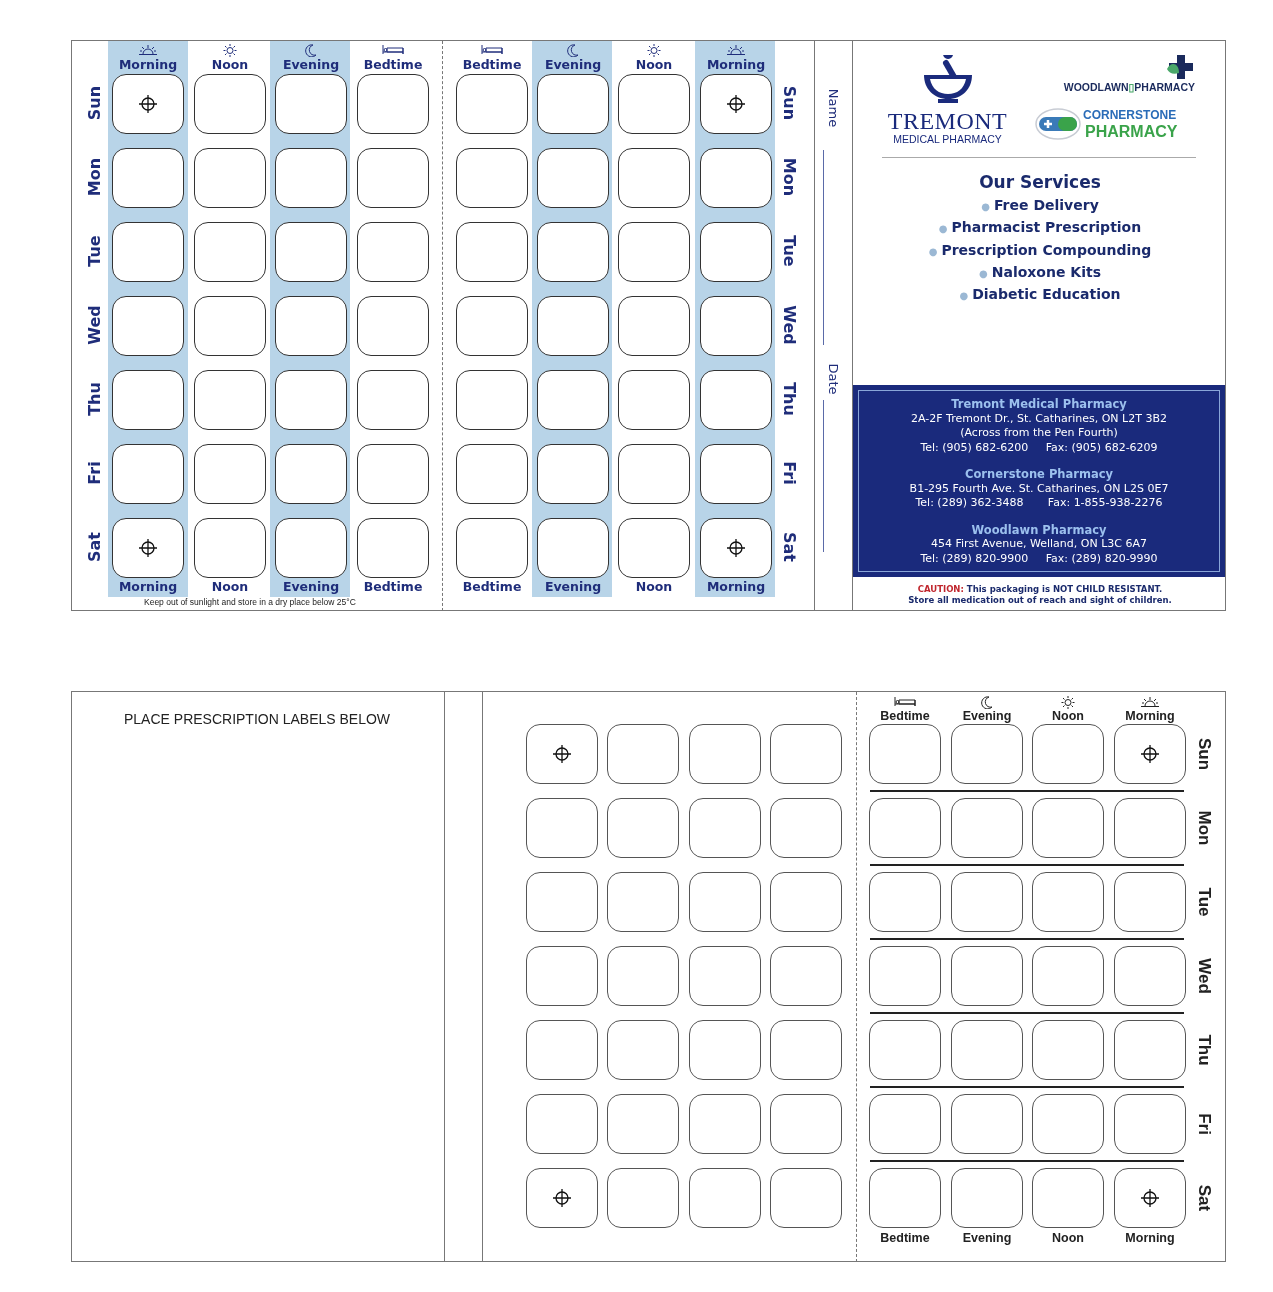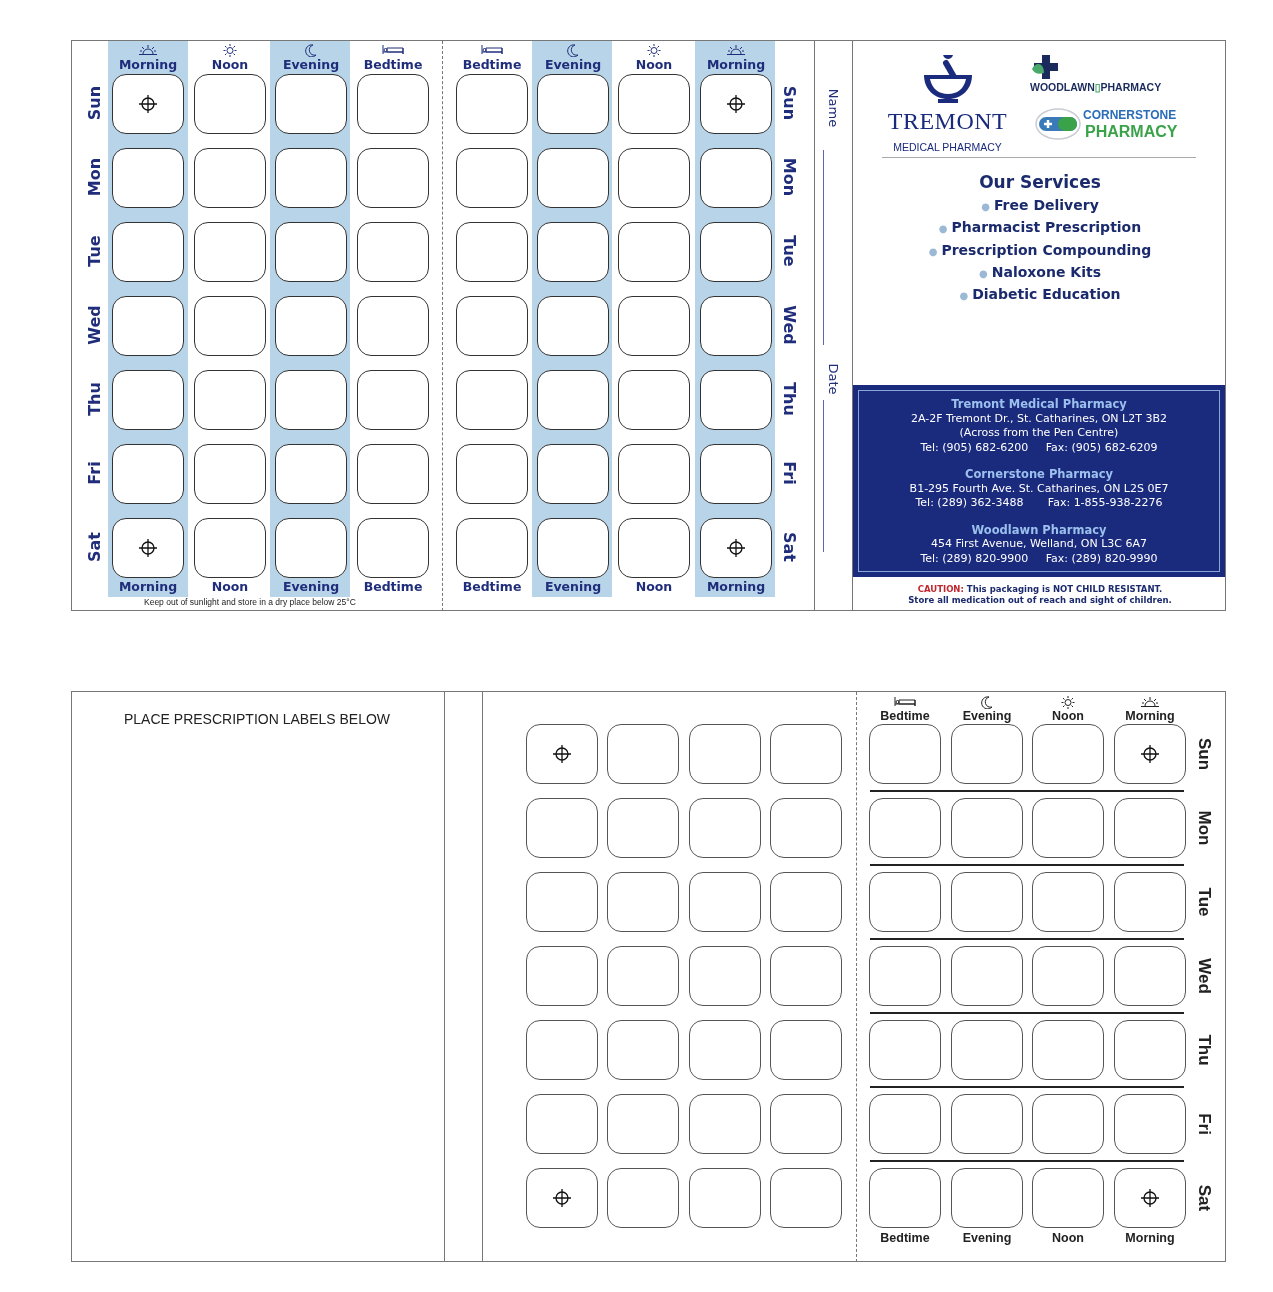--- a/index.html
+++ b/index.html
@@ -187,24 +187,24 @@
 
 <div class="abs" style="left:880px; top:55px; width:135px; text-align:center;">
   <svg width="60" height="50" viewBox="0 0 60 50">
     <path d="M30 4 a5 5 0 1 1 0.1 0" fill="#1a2a7c"></path>
     <path d="M28 8 L36 22" stroke="#1a2a7c" stroke-width="6" stroke-linecap="round"></path>
     <path d="M6 20 h48 c0 14 -10 24 -24 24 c-14 0 -24 -10 -24 -24z" fill="#1a2a7c"></path>
     <path d="M12 24 h36 c-2 10 -9 15 -18 15 c-9 0 -16 -5 -18 -15z" fill="#fff"></path>
     <rect x="20" y="44" width="20" height="4" fill="#1a2a7c"></rect>
   </svg>
   <div style="font-family:'Liberation Serif',serif; font-size:24px; color:#1a2a7c; line-height:24px; letter-spacing:0.5px;">TREMONT</div>
-  <div style="font-size:10.5px; color:#1a2a7c; font-family:'Liberation Sans',sans-serif;margin-top:8px;">MEDICAL PHARMACY</div>
-</div>
-
-<div class="abs" style="left:1030px; top:55px; width:165px; text-align:left;">
+  <div style="font-size:10.5px; color:#1a2a7c; font-family:'Liberation Sans',sans-serif;">MEDICAL PHARMACY</div>
+</div>
+
+<div class="abs" style="left:1030px; top:55px; width:165px; text-align:right;">
   <svg width="30" height="26" viewBox="0 0 30 26">
     <rect x="12" y="0" width="8" height="24" fill="#1a2a5c"></rect>
     <rect x="4" y="8" width="24" height="8" fill="#1a2a5c"></rect>
     <path d="M2 14 c4 -8 12 -6 12 4 c-6 2 -10 0 -12 -4z" fill="#4aa86a"></path>
   </svg>
   <div style="font-weight:bold; font-size:10.5px; color:#1a2a5c; margin-top:-4px; font-family:'Liberation Sans',sans-serif;">
     <span>WOODLAWN</span><span style="color:#4aa86a;">▯</span><span>PHARMACY</span>
   </div>
 </div>
 
@@ -231,21 +231,21 @@
       <div class="svc"><span class="dot">●</span><span>Prescription Compounding</span></div>
       <div class="svc"><span class="dot">●</span><span>Naloxone Kits</span></div>
       <div class="svc"><span class="dot">●</span><span>Diabetic Education</span></div>
     </div>
 </div>
 
 <div class="addr">
   <div class="addr-inner" id="addr-inner">
       <div class="nm">Tremont Medical Pharmacy</div>
       <div style="white-space:pre;">2A-2F Tremont Dr., St. Catharines, ON L2T 3B2</div>
-      <div style="white-space:pre;">(Across from the Pen Centre)</div>
+      <div style="white-space:pre;">(Across from the Pen Fourth)</div>
       <div style="white-space:pre;">Tel: (905) 682-6200     Fax: (905) 682-6209</div>
       <div class="gap"></div>
       <div class="nm">Cornerstone Pharmacy</div>
       <div style="white-space:pre;">B1-295 Fourth Ave. St. Catharines, ON L2S 0E7</div>
       <div style="white-space:pre;">Tel: (289) 362-3488       Fax: 1-855-938-2276</div>
       <div class="gap"></div>
       <div class="nm">Woodlawn Pharmacy</div>
       <div style="white-space:pre;">454 First Avenue, Welland, ON L3C 6A7</div>
       <div style="white-space:pre;">Tel: (289) 820-9900     Fax: (289) 820-9990</div>
     </div>

